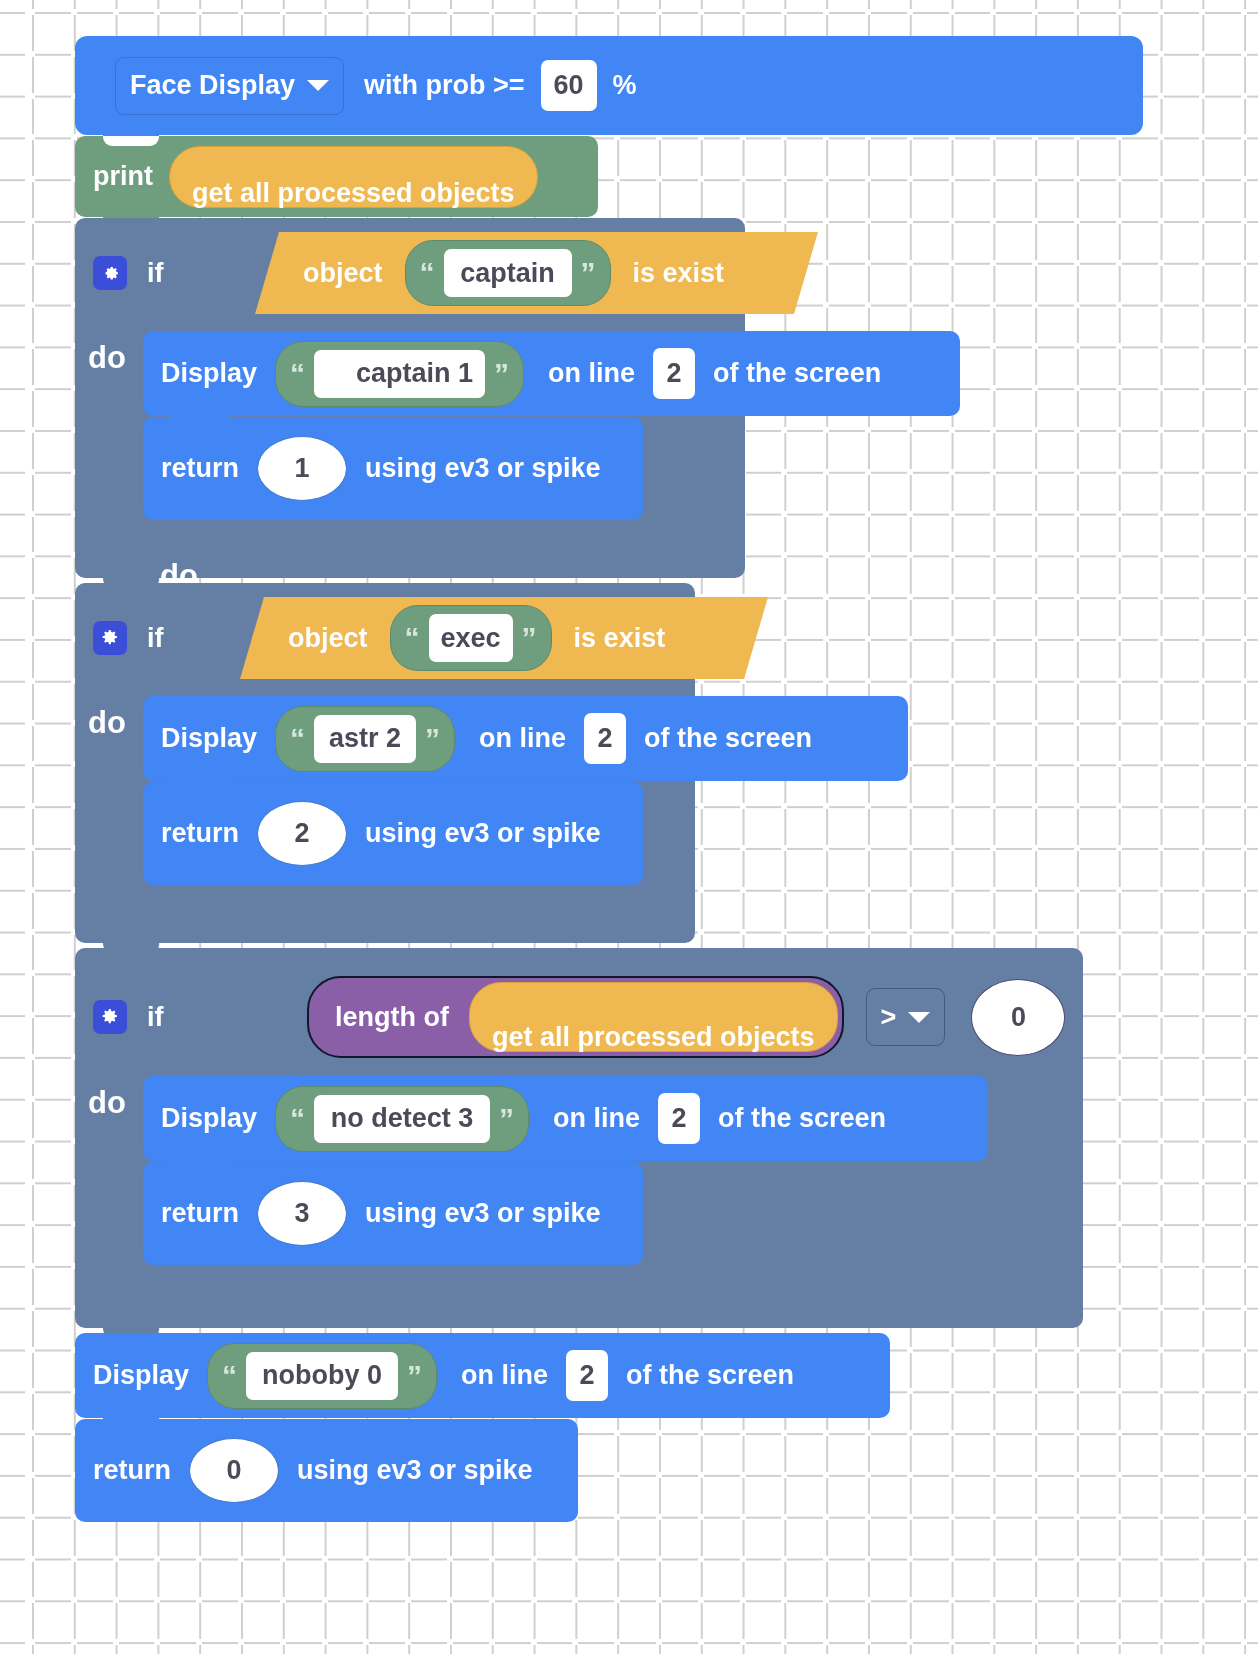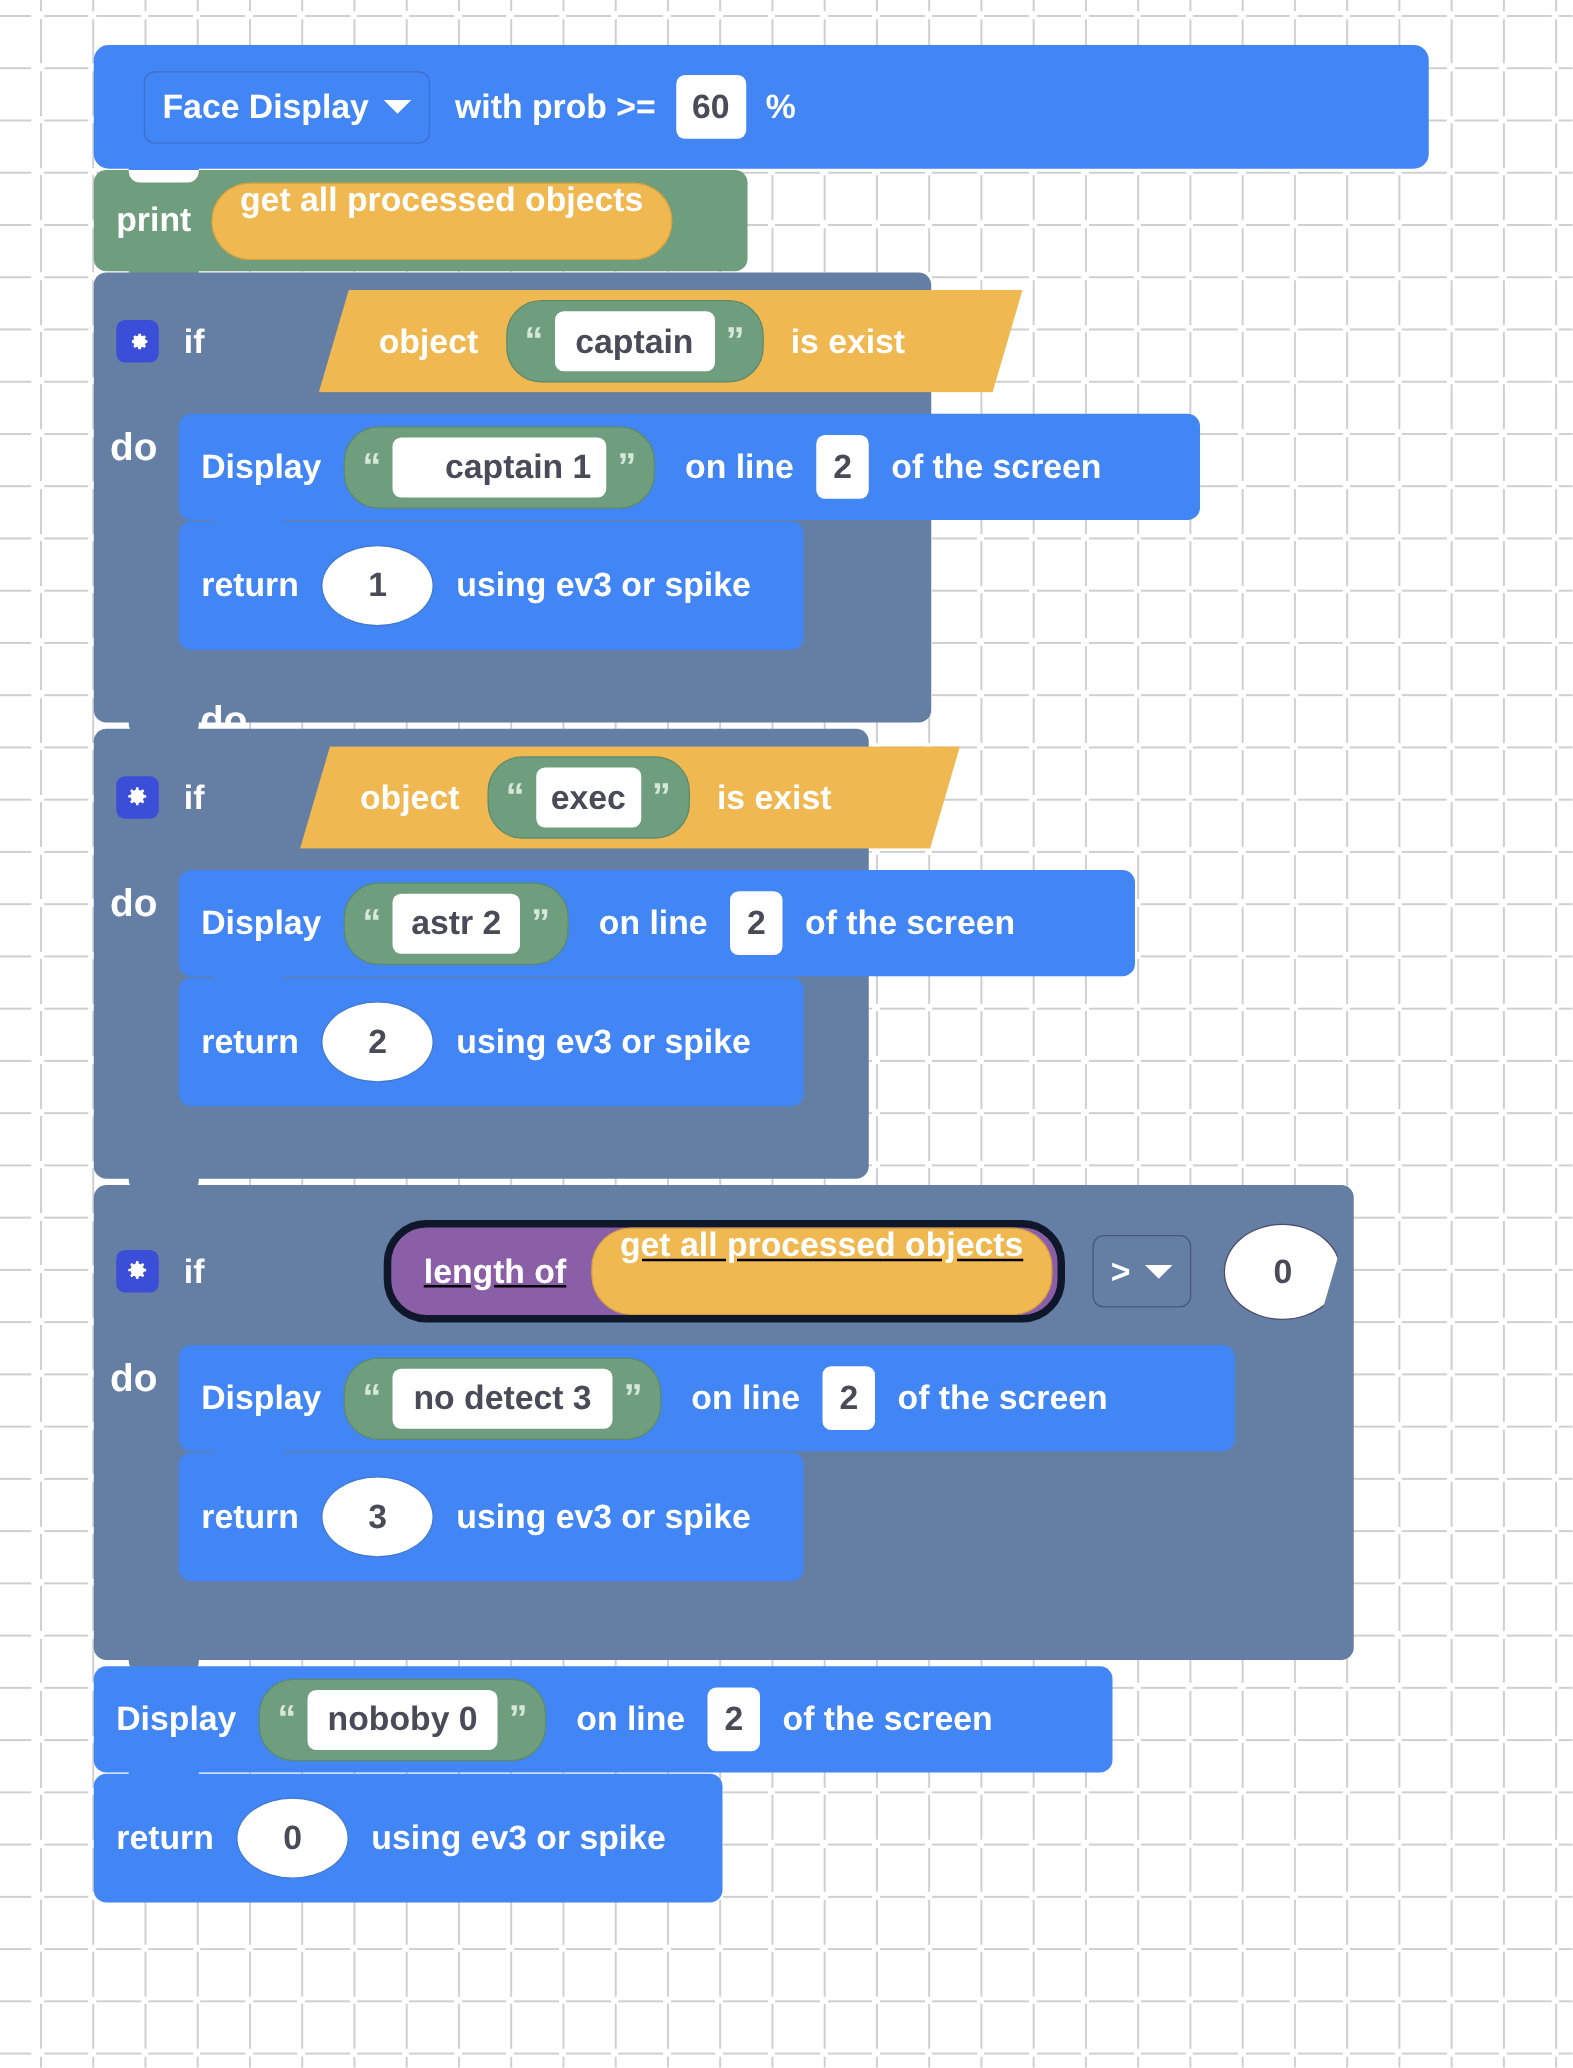--- a/index.html
+++ b/index.html
@@ -64,24 +64,24 @@
   .caret{width:0;height:0;border-left:11px solid transparent;border-right:11px solid transparent;
     border-top:11px solid #ffffff;}
 
   
   .strpill{background:#6f9e7e;border:1.5px solid #5d8a6b;border-radius:28px;
     display:flex;align-items:center;gap:9px;padding:0 14px;box-sizing:border-box;height:58px;}
   .q{color:#d6e6da;font-weight:bold;font-size:30px;line-height:1;}
 
   
   .orpill{background:#efb850;border:1.5px solid #d9a23c;border-radius:32px;
-    display:flex;align-items:flex-start;padding:0 22px;box-sizing:border-box;}
-  
-  .pupill{background:#8a5fa8;border:6px solid #0f172a;border-radius:34px;
-    display:flex;align-items:center;box-sizing:border-box;text-decoration:underline;}
+    display:flex;align-items:flex-end;padding:0 22px;box-sizing:border-box;}
+  
+  .pupill{background:#8a5fa8;border:2px solid #0f172a;border-radius:34px;
+    display:flex;align-items:center;box-sizing:border-box;}
   .hexL{background:#efb850;box-sizing:border-box;display:flex;align-items:center;
     clip-path:polygon(22px 0, 100% 0, 100% 100%, 0 100%);}
 
   
   .gear{width:34px;height:34px;border-radius:7px;background:#3a4ed8;
     display:flex;align-items:center;justify-content:center;}
   .gear svg{display:block;}
 
   
   .do-lbl{position:absolute;color:#fff;font-weight:bold;font-size:31px;}

